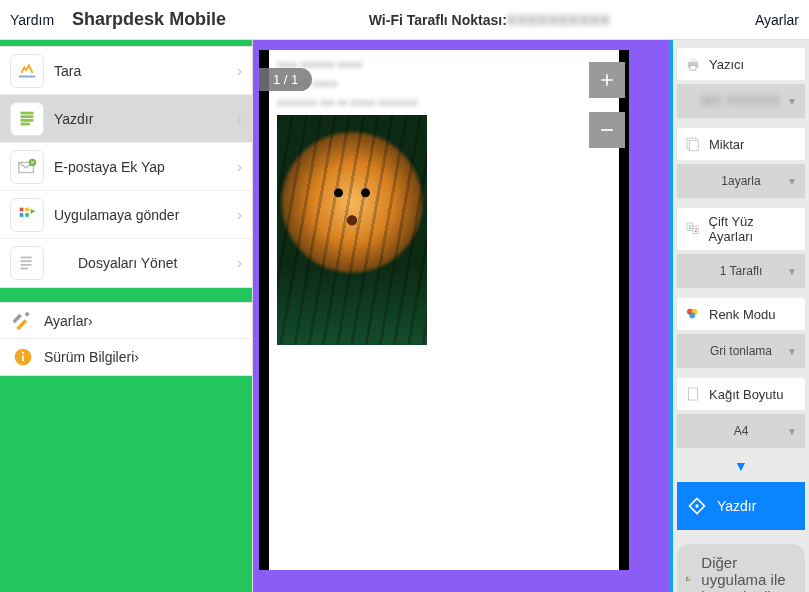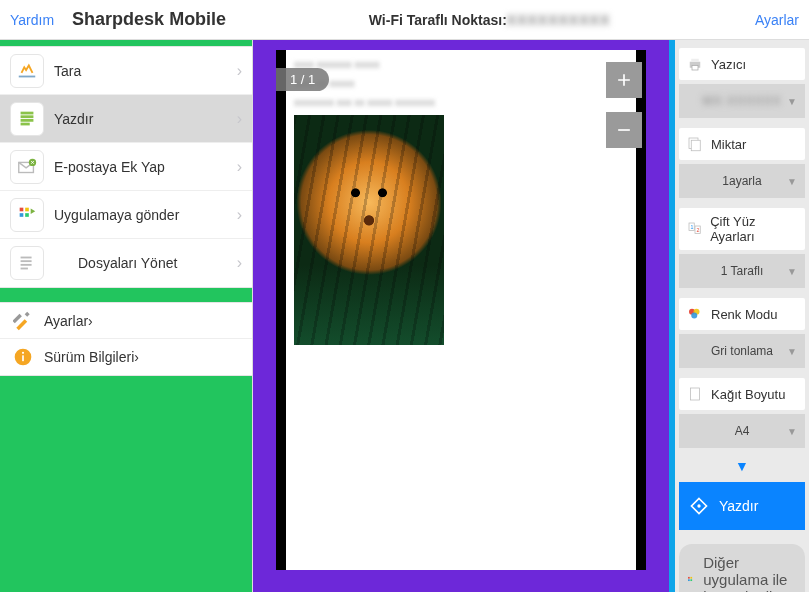--- a/index.html
+++ b/index.html
@@ -15,21 +15,21 @@
 .topbar {
   height: 40px;
   display: flex;
   align-items: center;
   border-bottom: 1px solid #ddd;
   padding: 0 10px;
 }
 .topbar .left { width: 240px; display: flex; align-items: center; gap: 18px; }
 .topbar .center { flex: 1; text-align: center; font-weight: 600; font-size: 14px; }
 .topbar .right { width: 70px; text-align: right; }
-.link-blue { color: #3b82f6; cursor: pointer; }
+.link-blue { color: #0f172a; cursor: pointer; }
 .title-bold { font-weight: 700; font-size: 18px; }
 .obscured { filter: blur(3px); color:#888; letter-spacing:1px; }
 
 .main { display: flex; height: 552px; }
 
 
 .sidebar {
   width: 253px;
   border-right: 1px solid #ddd;
   background: #22c55e;
@@ -63,23 +63,23 @@
 .sb-item-small {
   display: flex; align-items: center; height: 36px; padding: 0 12px;
   border-bottom: 1px solid #eee; background: #fff; cursor: pointer; position: relative;
 }
 .sb-item-small:last-child { border-bottom: none; }
 .sb-icon-small { width: 22px; height: 22px; margin-right: 10px; display:flex; align-items:center; justify-content:center; }
 
 
 .preview {
   flex: 1;
-  background: #6d28d9;
+  background: #8b5cf6;
   display: flex;
-  justify-content: center;
+  justify-content: flex-start;
   padding: 10px 6px;
 }
 .page-wrap { position: relative; width: 370px; }
 .page {
   width: 370px; height: 520px; background: #fff;
   border-left: 10px solid #000; border-right: 10px solid #000;
   position: relative;
   padding: 8px;
 }
 .page .meta { filter: blur(2px); color:#999; font-size:10px; line-height:1.3; margin-bottom:6px; }
@@ -109,21 +109,21 @@
 .tiger::after{
   content:""; position:absolute; inset:0;
   background: repeating-linear-gradient(100deg, rgba(0,0,0,0.5) 0 3px, transparent 3px 14px);
   mix-blend-mode: multiply; opacity:0.45;
 }
 
 
 .settings {
   width: 140px;
   background: #eaeaea;
-  border-left: 6px solid #0ea5e9;
+  border-left: 4px solid #0ea5e9;
   padding: 8px 4px;
   overflow-y: auto;
 }
 .set-head {
   display:flex; align-items:center; background:#fff;
   padding: 6px 6px; font-size: 13px; border-radius:2px;
   margin-bottom: 4px;
 }
 .set-head .ic { width:20px; height:20px; margin-right:6px; display:flex; align-items:center; justify-content:center; }
 .set-val {

